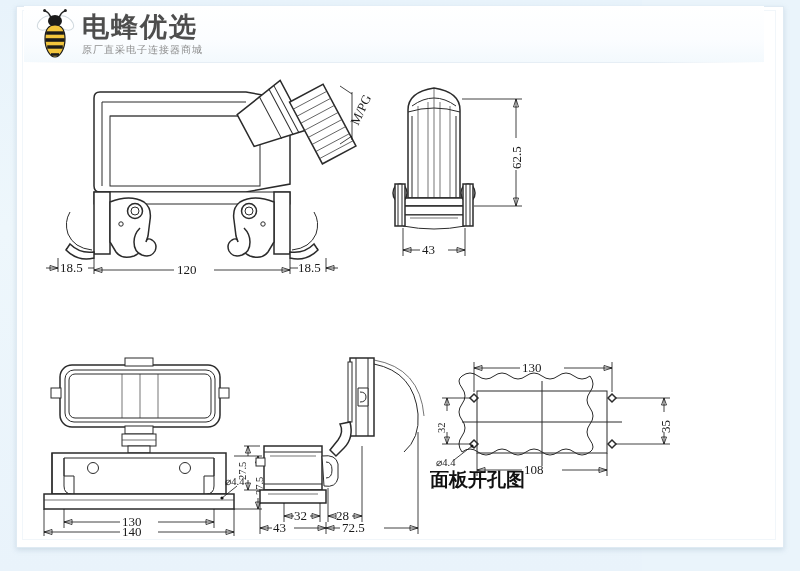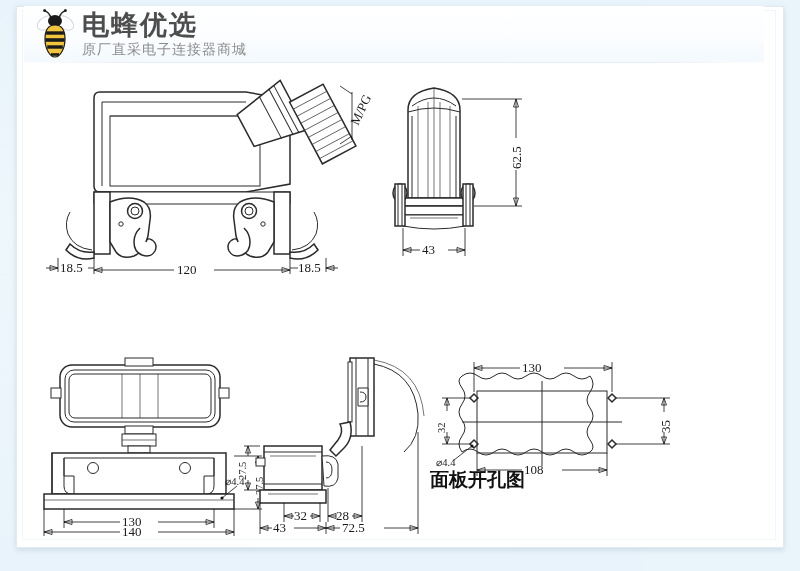--- a/index.html
+++ b/index.html
@@ -36,21 +36,21 @@
   #bee-icon{width:46px;height:52px;position:relative;}
   #brand-block{margin-left:4px;}
   #brand-name{
     font-family:"DejaVu Sans","Liberation Sans",sans-serif;
     font-size:27px;font-weight:bold;color:#4d4d4d;
     letter-spacing:2px;line-height:30px;
     white-space:nowrap;
   }
   #brand-sub{
     font-family:Liberation Serif, serif;
-    font-size:14px;color:#8d8d8d;letter-spacing:1px;
+    font-size:10px;color:#8d8d8d;letter-spacing:1px;
     margin-top:1px;white-space:nowrap;
   }
   #header-rule{
     position:absolute;left:24px;top:62px;width:740px;height:1px;
     background:linear-gradient(90deg,#ffffff,#e6eef5 15%,#e6eef5 85%,#ffffff);
   }
 
   
   #drawing{
     position:absolute;left:22px;top:66px;width:752px;height:470px;

